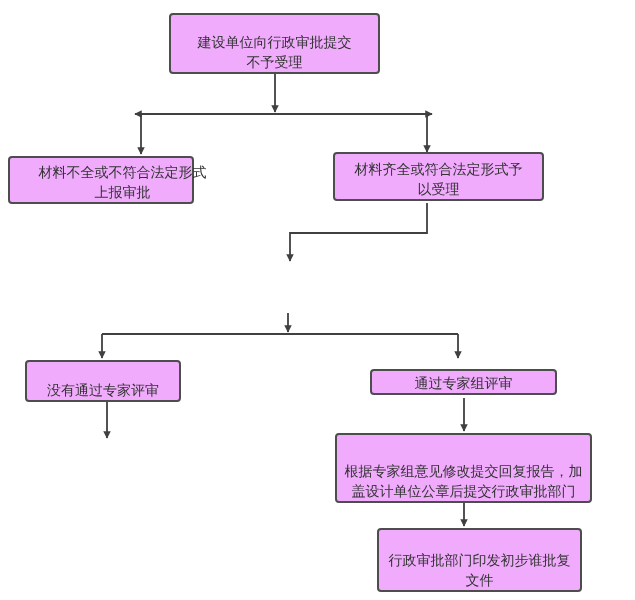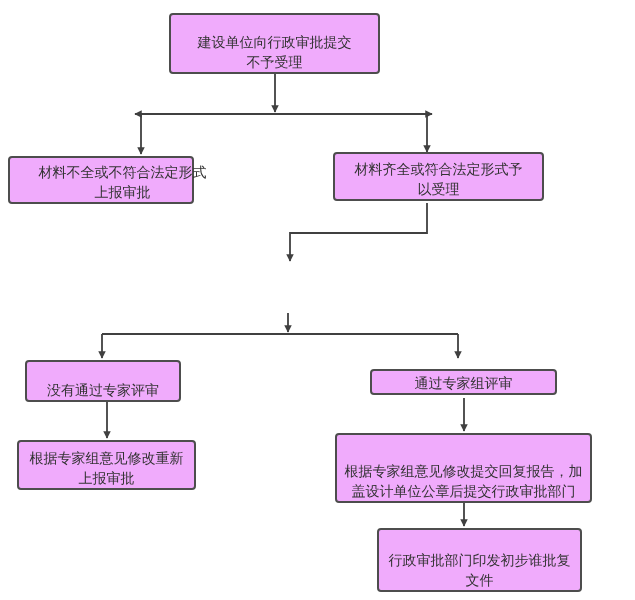--- a/index.html
+++ b/index.html
@@ -109,24 +109,20 @@
   <div class="node" id="n-fail">
     <div class="ln">没有通过专家评审</div>
 
   </div>
 
   <div class="node" id="n-pass">
     <div class="ln">通过专家组评审</div>
 
   </div>
 
-  <div class="node" id="n-revise">
-    <div class="ln">根据专家组意见修改重新</div>
-    <div class="ln">上报审批</div>
-  </div>
 
   <div class="node" id="n-report">
     <div class="ln">根据专家组意见修改提交回复报告，加</div>
     <div class="ln">盖设计单位公章后提交行政审批部门</div>
   </div>
 
   <div class="node" id="n-final">
     <div class="ln">行政审批部门印发初步谁批复</div>
     <div class="ln">文件</div>
   </div>

